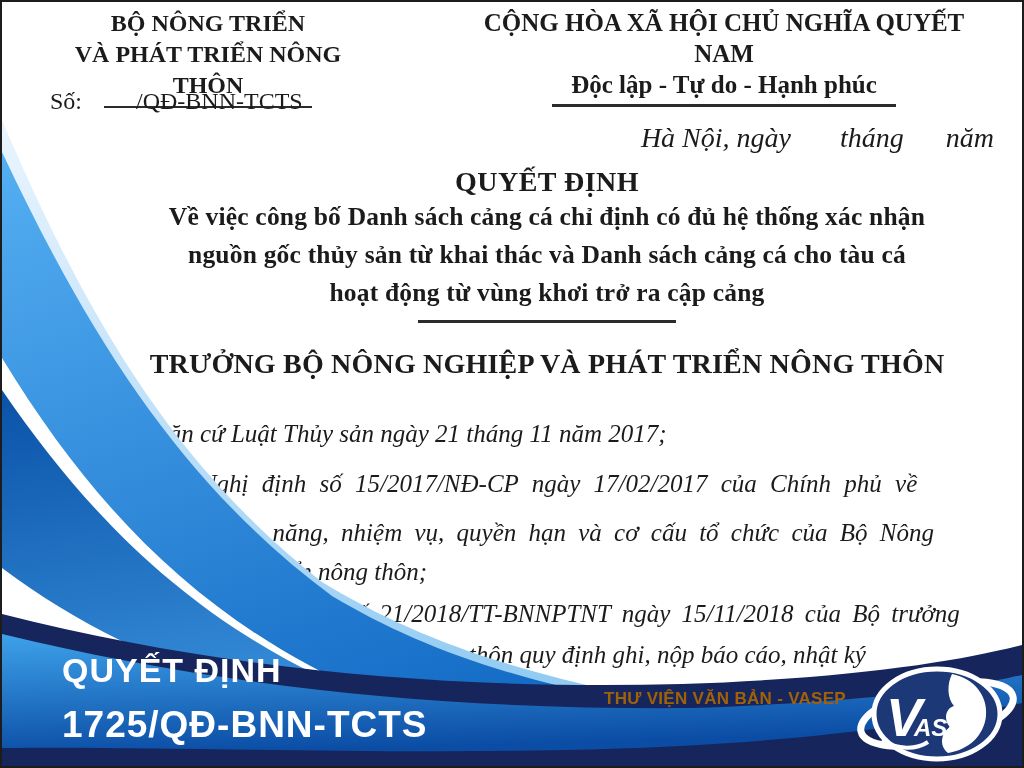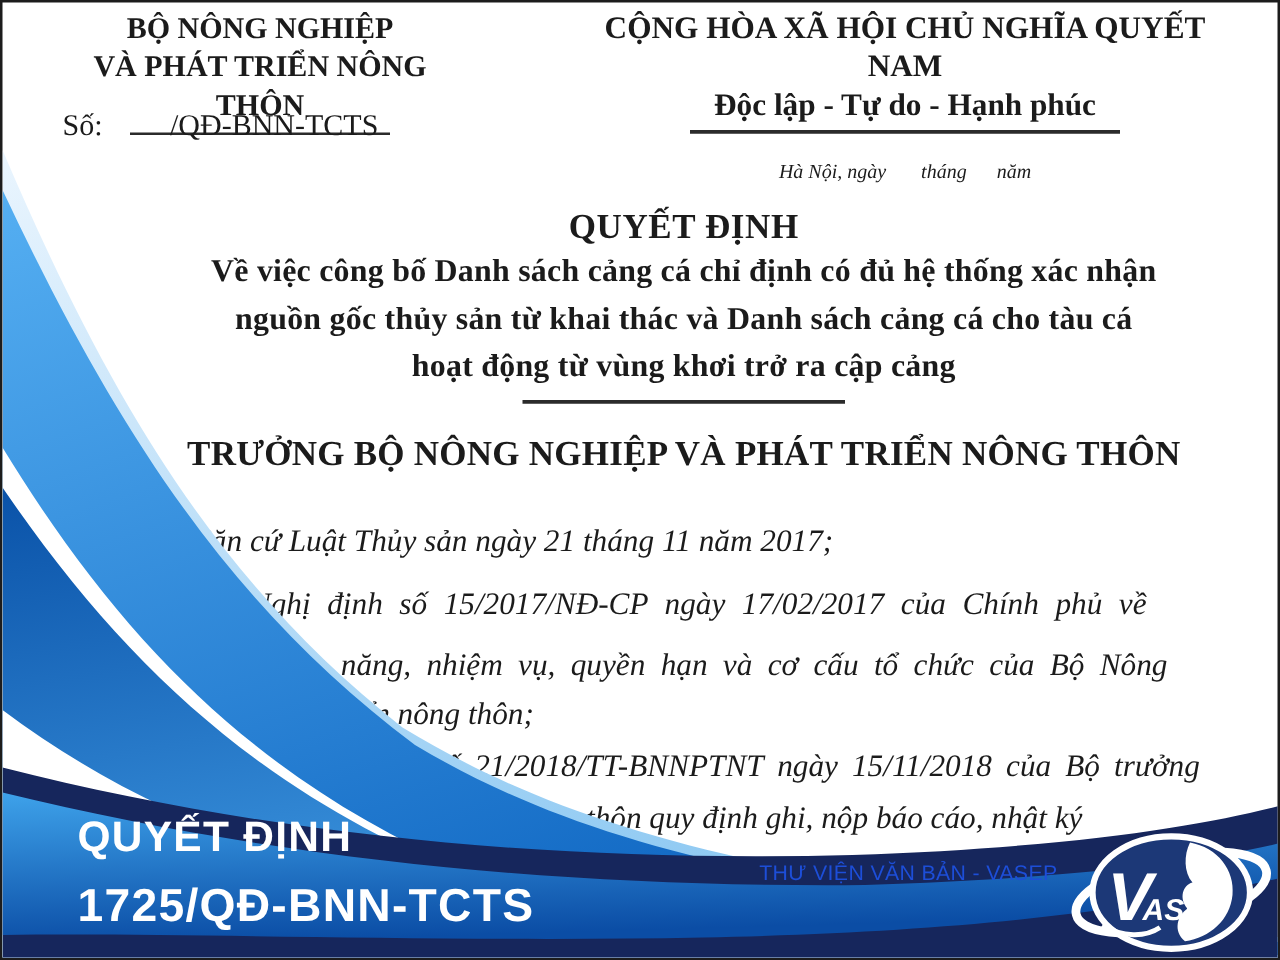--- a/index.html
+++ b/index.html
@@ -15,56 +15,56 @@
   }
   
   .doc{position:absolute;inset:0;z-index:1;}
   .hdr-left{position:absolute;left:36px;top:6px;width:340px;text-align:center;
             font-weight:bold;font-size:24px;line-height:31px;}
   .hdr-left .u{height:2px;background:#2b2b2b;width:208px;margin:5px auto 0;}
   .num-line{position:absolute;left:48px;top:86px;font-size:24px;white-space:pre;}
   .hdr-right{position:absolute;left:452px;top:5px;width:540px;text-align:center;
              font-weight:bold;font-size:25px;line-height:31px;}
   .hdr-right .u{height:3px;background:#2b2b2b;width:344px;margin:4px auto 0;}
-  .date-line{font-weight:normal;font-style:italic;font-size:16px;white-space:pre;margin-top:15px;}
+  .date-line{font-weight:normal;font-style:italic;font-size:28px;white-space:pre;margin-top:15px;text-align:right;}
   .title-blk{position:absolute;left:40px;top:164px;width:1010px;text-align:center;}
   .title-blk .h{font-weight:bold;font-size:28px;letter-spacing:.5px;}
   .title-blk .s{font-weight:bold;font-size:25.5px;line-height:38px;letter-spacing:.2px;}
   .title-blk .u{height:3px;background:#2b2b2b;width:258px;margin:8px auto 0;}
   .authority{position:absolute;left:40px;top:346px;width:1010px;text-align:center;
              font-weight:bold;font-size:28px;letter-spacing:.2px;}
   .bline{position:absolute;font-style:italic;font-size:25px;white-space:nowrap;}
   .b1{left:150px;top:418px;}
   .b2{left:105px;top:468px;word-spacing:7px;}
   .b3{left:105px;top:517px;word-spacing:6px;}
   .b4{left:105px;top:556px;}
   .b5{left:148px;top:598px;word-spacing:5px;}
   .b6{left:105px;top:639px;}
   
   .waves{position:absolute;inset:0;z-index:2;pointer-events:none;}
   
   .foot{position:absolute;inset:0;z-index:3;font-family:"Liberation Sans", sans-serif;}
   .foot-left{position:absolute;left:60px;top:649px;color:#ffffff;font-weight:bold;}
   .foot-left .l1{font-size:34px;letter-spacing:1px;}
   .foot-left .l2{font-size:37px;letter-spacing:1px;margin-top:14px;}
-  .foot-right{position:absolute;right:176px;top:686px;text-align:right;color:#1d4ed8;
-              font-weight:normal;line-height:22px;margin-left:46px;}
+  .foot-right{position:absolute;right:176px;top:686px;text-align:right;color:#a16207;
+              font-weight:bold;line-height:22px;margin-left:46px;}
   .foot-right .l1{font-size:17px;letter-spacing:.3px;}
   .foot-right .l2{font-size:18px;}
   .logo{position:absolute;left:854px;top:658px;width:162px;height:108px;}
 </style>
 </head>
 <body>
 
 <div class="page">
 
   <div class="doc">
 
     <div class="hdr-left">
-      <div>BỘ NÔNG NGHIỆP</div>
+      <div>BỘ NÔNG TRIỂN</div>
       <div>VÀ PHÁT TRIỂN NÔNG THÔN</div>
       <div class="u"></div>
     </div>
     <div class="num-line">Số:         /QĐ-BNN-TCTS</div>
 
     <div class="hdr-right">
       <div>CỘNG HÒA XÃ HỘI CHỦ NGHĨA QUYẾT NAM</div>
       <div>Độc lập - Tự do - Hạnh phúc</div>
       <div class="u"></div>
       <div class="date-line">Hà Nội, ngày       tháng      năm</div>

